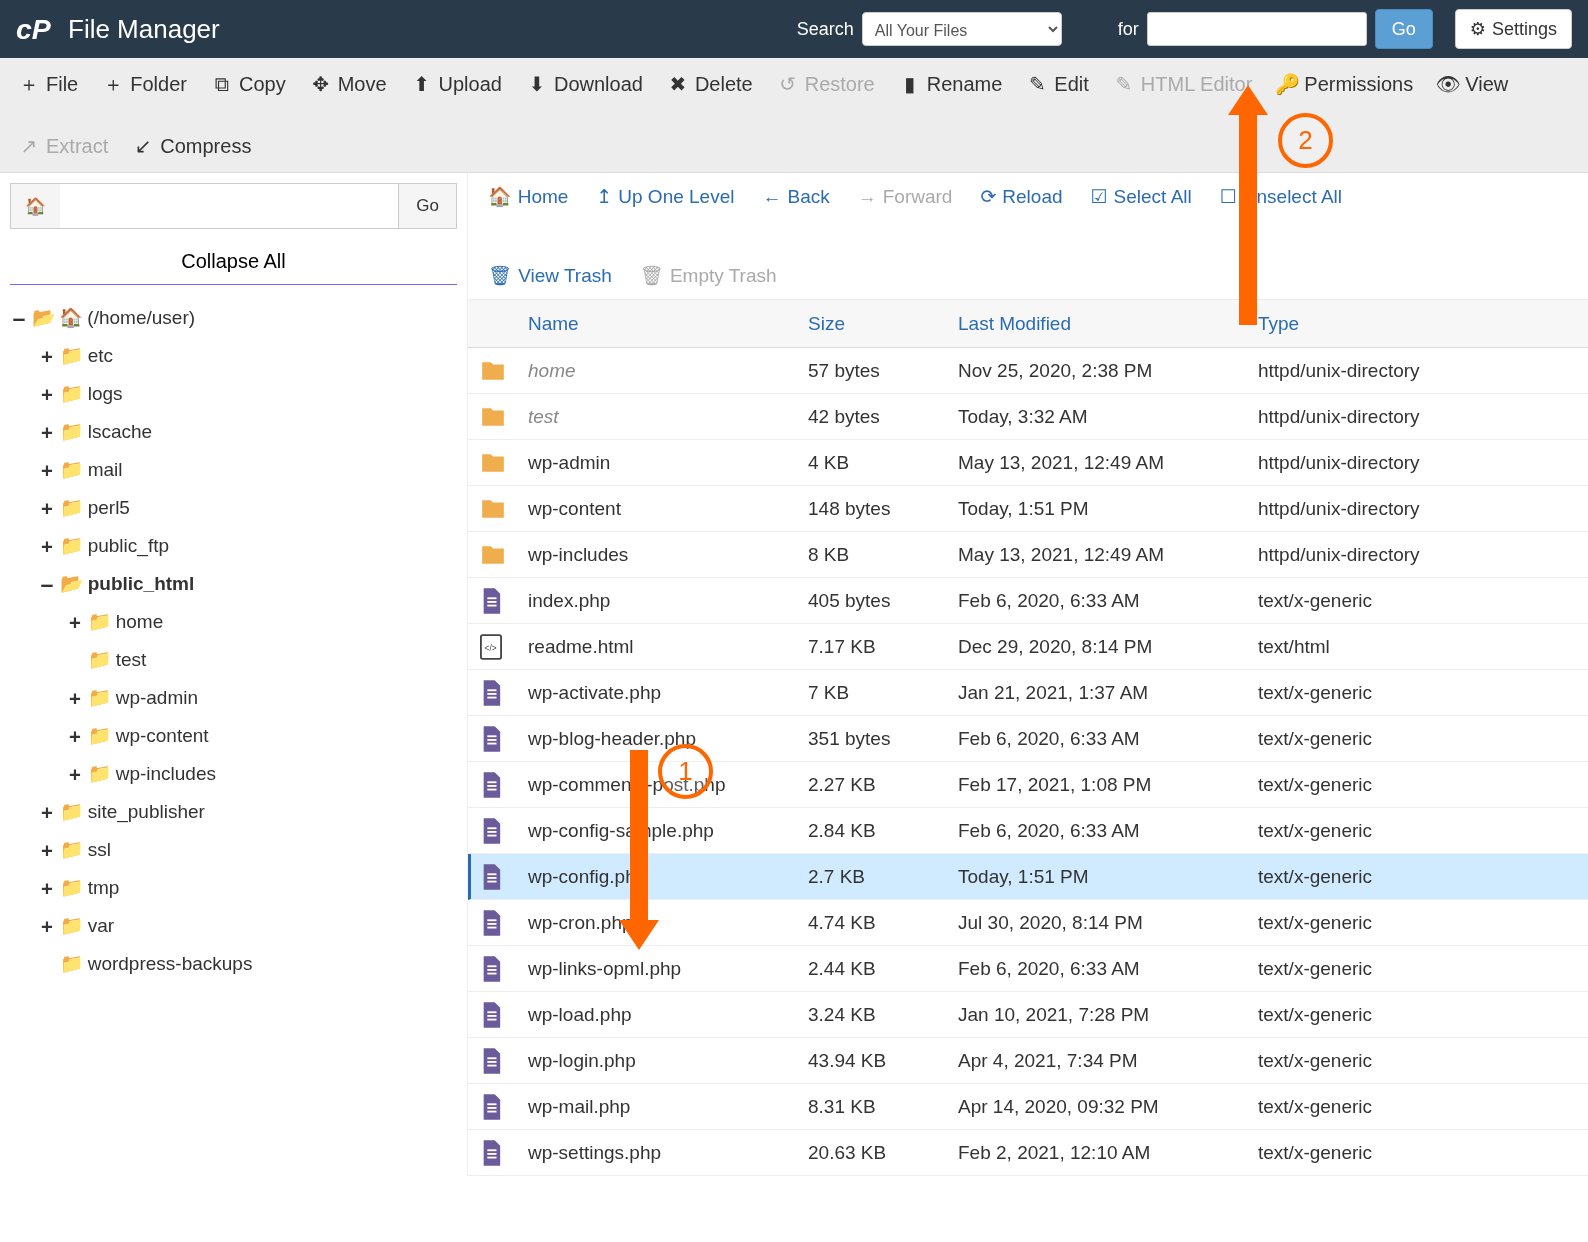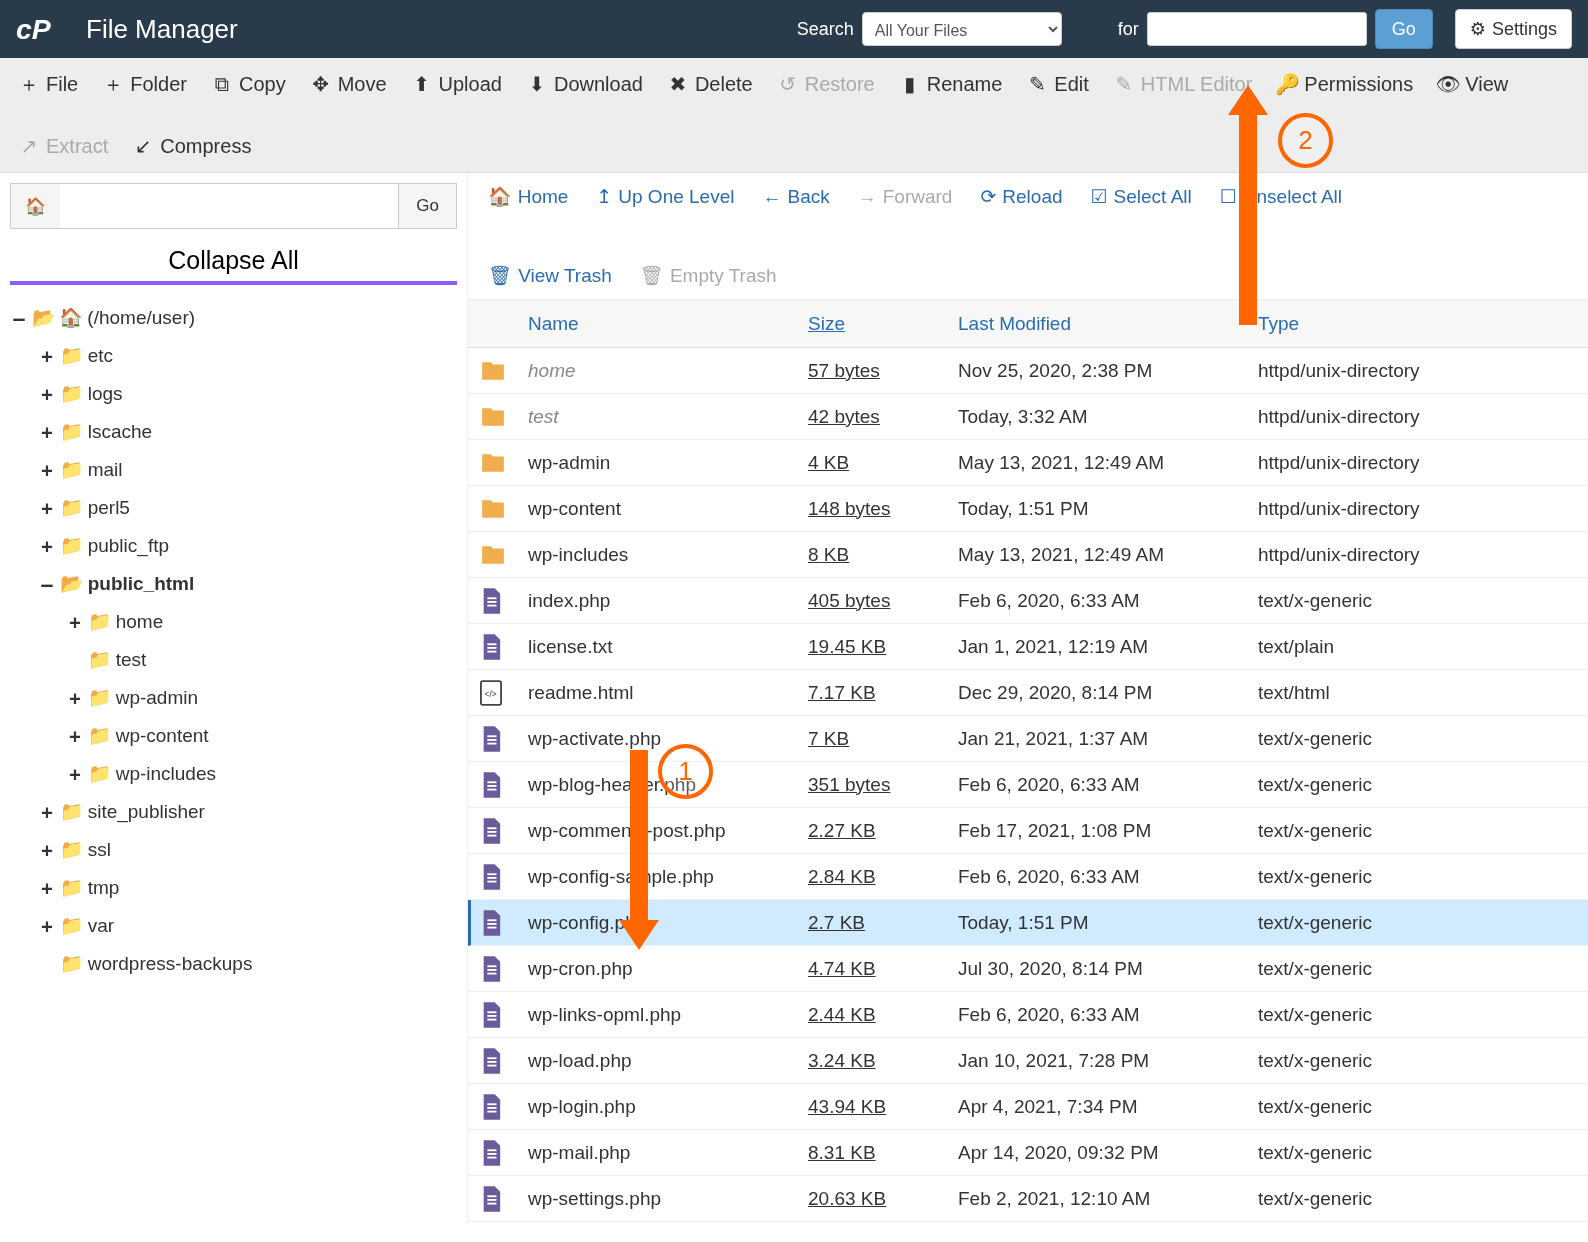--- a/index.html
+++ b/index.html
@@ -1,19 +1,19 @@
 <!DOCTYPE html>
 <html><head>
 <meta charset="utf-8">
 <style>
   * { box-sizing: border-box; margin: 0; padding: 0; }
   body { font-family: -apple-system, Helvetica, Arial, sans-serif; font-size: 17px; background: #fff; color: #333; width: 1588px; position: relative; }
 
   
-  .header { background: #293a4a; height: 58px; display: flex; align-items: center; padding: 0 16px; color: #fff; gap: 18px; }
+  .header { background: #293a4a; height: 58px; display: flex; align-items: center; padding: 0 16px; color: #fff; }
   .logo { font-size: 26px; font-weight: bold; font-style: italic; margin-right: 14px; display: flex; align-items: center; }
   .logo-svg { width: 38px; height: 38px; }
   .app-title { font-size: 26px; font-weight: 400; flex: 1; }
   .search-group { display: flex; align-items: center; gap: 8px; }
   .search-label { font-size: 18px; margin-left: 48px; }
   .search-select { height: 34px; font-size: 16px; padding: 8px 8px; border: 1px solid #ccc; border-radius: 4px; background: #fff; color: #555; width: 200px; }
   .search-input { height: 34px; width: 220px; border: 1px solid #ccc; border-radius: 3px; padding: 0 8px; background: #fff; }
   .go-btn { background: #5c9fd4; border: 1px solid #4a8bc0; color: #fff; height: 40px; padding: 0 16px; border-radius: 4px; font-size: 18px; cursor: pointer; }
   .settings-btn { background: #fff; border: 1px solid #ccc; color: #333; height: 40px; padding: 0 14px; border-radius: 4px; font-size: 18px; cursor: pointer; margin-left: 14px; display: flex; align-items: center; gap: 6px; }
 
@@ -26,40 +26,40 @@
   
   .layout { display: flex; }
   .left { width: 468px; padding: 10px 10px 10px 10px; border-right: 1px solid #eee; }
   .right { flex: 1; }
 
   
   .path-nav { display: flex; margin-bottom: 10px; }
   .home-box { width: 50px; height: 46px; border: 1px solid #ccc; background: #f5f5f5; display: flex; align-items: center; justify-content: center; border-right: none; }
   .path-input { flex: 1; height: 46px; border: 1px solid #ccc; border-left: none; padding: 0 8px; }
   .go-box { width: 58px; height: 46px; border: 1px solid #ccc; border-left: none; background: #f5f5f5; display: flex; align-items: center; justify-content: center; cursor: pointer; }
-  .collapse-btn { width: 100%; height: 46px; border: none; border-bottom: 4px solid #8b5cf6; background: #fff; font-size: 25px; margin-bottom: 14px; cursor: pointer; }
+  .collapse-btn { width: 100%; height: 46px; border: none; border-bottom: 1px solid #8b5cf6; background: #fff; font-size: 20px; margin-bottom: 14px; cursor: pointer; }
   .tree { font-size: 19px; line-height: 2.0; }
   .tree-item { display: flex; align-items: center; gap: 4px; cursor: pointer; white-space: nowrap; }
   .tree-item.bold { font-weight: bold; }
   .tree .toggle { width: 18px; text-align: center; font-family: monospace; font-weight: bold; }
   .folder-icon { color: #f0ad4e; }
   .folder-open { color: #f0ad4e; }
   .indent-1 { padding-left: 28px; }
   .indent-2 { padding-left: 56px; }
 
   
   .action-bar { padding: 12px 20px; display: flex; flex-wrap: wrap; gap: 28px; align-items: center; border-bottom: 1px solid #eee; }
   .act { display: flex; align-items: center; gap: 6px; font-size: 19px; color: #2b6cb0; cursor: pointer; }
   .act.disabled { color: #aaa; }
 
   
   .table-header { display: flex; background: #f7f7f7; border-bottom: 1px solid #ddd; height: 48px; align-items: center; padding-left: 60px; }
   .th { color: #2b6cb0; font-size: 19px; cursor: pointer; }
   .col-name { width: 280px; }
-  .col-size { width: 150px; text-decoration: underline; }
+  .col-size { width: 150px; }
   .col-date { width: 300px; }
   .col-type { flex: 1; }
   .row { display: flex; align-items: center; height: 46px; border-bottom: 1px solid #eee; padding-left: 12px; }
   .row.sel { background: #d0eaff; border-left: 3px solid #2b6cb0; padding-left: 9px; }
   .row-icon { width: 48px; display: flex; align-items: center; }
   .row-icon.folder { color: #f0ad4e; }
   .row-icon.file { color: #6b5b9a; }
   .row-icon.html-file { color: #444; }
   .cell { font-size: 19px; }
   .cell.dim { font-style: italic; color: #888; }
@@ -379,34 +379,20 @@
               <rect x="8" y="14" width="10" height="2" fill="#fff"></rect>
               <rect x="8" y="18" width="10" height="2" fill="#fff"></rect>
             </svg>
           </div>
           <div class="cell col-name">index.php</div>
           <div class="cell col-size">405 bytes</div>
           <div class="cell col-date">Feb 6, 2020, 6:33 AM</div>
           <div class="cell col-type">text/x-generic</div>
         </div>
         <div class="row">
-          <div class="row-icon file">
-            <svg width="22" height="26" viewBox="0 0 24 28">
-              <path fill="#6b5b9a" d="M4 0h12l6 6v22H4z"></path>
-              <rect x="8" y="10" width="10" height="2" fill="#fff"></rect>
-              <rect x="8" y="14" width="10" height="2" fill="#fff"></rect>
-              <rect x="8" y="18" width="10" height="2" fill="#fff"></rect>
-            </svg>
-          </div>
-          <div class="cell col-name">license.txt</div>
-          <div class="cell col-size">19.45 KB</div>
-          <div class="cell col-date">Jan 1, 2021, 12:19 AM</div>
-          <div class="cell col-type">text/plain</div>
-        </div>
-        <div class="row">
           <div class="row-icon html-file">
             <svg width="22" height="26" viewBox="0 0 24 28">
               <rect x="1" y="1" width="22" height="26" rx="2" fill="none" stroke="#444" stroke-width="2"></rect>
               <text x="5" y="18" font-size="9" fill="#444">&lt;/&gt;</text>
             </svg>
           </div>
           <div class="cell col-name">readme.html</div>
           <div class="cell col-size">7.17 KB</div>
           <div class="cell col-date">Dec 29, 2020, 8:14 PM</div>
           <div class="cell col-type">text/html</div>

